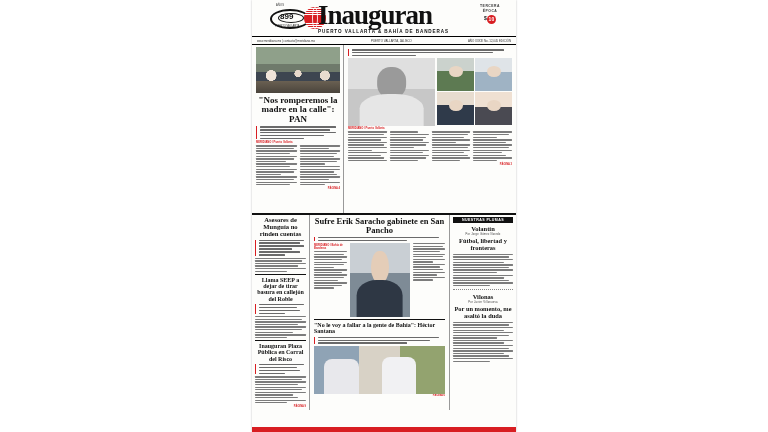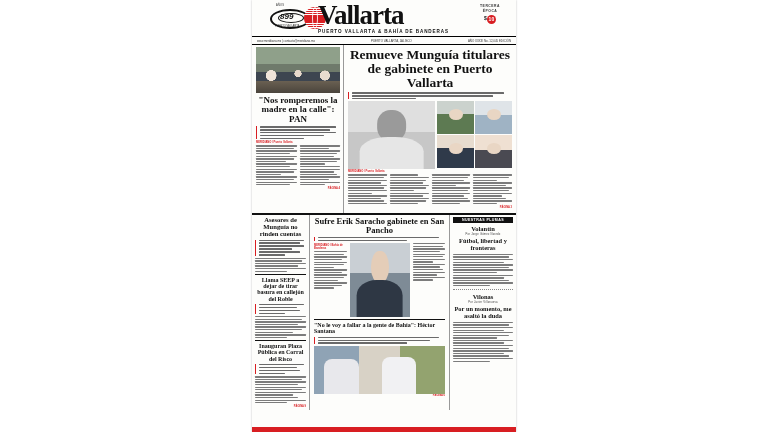--- a/index.html
+++ b/index.html
@@ -21,21 +21,21 @@
   .exa-ring{
     position:absolute;left:2px;top:5px;width:36px;height:16px;
     border:2px solid #111;border-radius:50%;
   }
   .exa-ring:after{
     content:"";position:absolute;left:6px;top:2px;width:24px;height:8px;
     border:1.5px solid #111;border-radius:50%;
   }
   .exa-top{position:absolute;left:8px;top:0;font-size:2.6px;letter-spacing:.2px;color:#222;font-family:"Liberation Sans",sans-serif;}
   .exa-bot{position:absolute;left:7px;top:21px;font-size:2.6px;color:#222;font-family:"Liberation Sans",sans-serif;}
-  .exa-num{position:absolute;left:12px;top:8px;font-size:8px;font-weight:bold;color:#111;font-family:"Liberation Sans",sans-serif;font-style:italic;}
+  .exa-num{position:absolute;left:12px;top:8px;font-size:8px;font-weight:bold;color:#111;font-family:"Liberation Sans",sans-serif;}
   .globe{
     position:absolute;left:52px;top:7px;width:22px;height:22px;border-radius:50%;
     background:#d81e22;
     background-image:repeating-linear-gradient(#d81e22 0 1.3px,#ffffff 1.3px 1.9px);
   }
   .globe:after{
     content:"";position:absolute;left:8px;top:0;width:6px;height:22px;border-radius:50%;
     border:.8px solid rgba(255,255,255,.85);box-sizing:border-box;
   }
   .title-wrap{position:absolute;left:66px;top:2px;width:130px;}
@@ -176,21 +176,21 @@
 
     <div class="masthead">
       <div class="logo-exa">
         <div class="exa-top">AÑOS</div>
         <div class="exa-ring"></div>
         <div class="exa-num">899</div>
         <div class="exa-bot">PUERTO VALLARTA</div>
       </div>
       <div class="globe"></div>
       <div class="title-wrap">
-        <div class="title">Vallarta</div>
+        <div class="title">Inauguran</div>
         <div class="subtitle">PUERTO VALLARTA &amp; BAHÍA DE BANDERAS</div>
       </div>
       <div class="right-flag">
         <div class="rf-1">TERCERA</div>
         <div class="rf-2">ÉPOCA</div>
         <div class="price">
           <span>$</span><span class="coin">10</span>
         </div>
       </div>
     </div>
@@ -247,21 +247,20 @@
           <div class="tl b"></div>
           <div class="tl a"></div>
           <div class="tl e"></div>
           <div class="tl a"></div>
           <div class="tl d"></div>
         </div>
         <div class="pagref">PÁGINA 4</div>
       </div>
 
       <div class="col-main">
-        <div class="hl hl-main">Remueve Munguía titulares de gabinete en Puerto Vallarta</div>
         <div class="bullets">
           <div class="bl w95"></div>
           <div class="bl w88"></div>
           <div class="bl w40"></div>
         </div>
         <div style="display:flex;gap:2px;margin-top:1px;">
           <div style="width:54%;">
             <div class="big-portrait"></div>
           </div>
           <div style="width:46%;">

